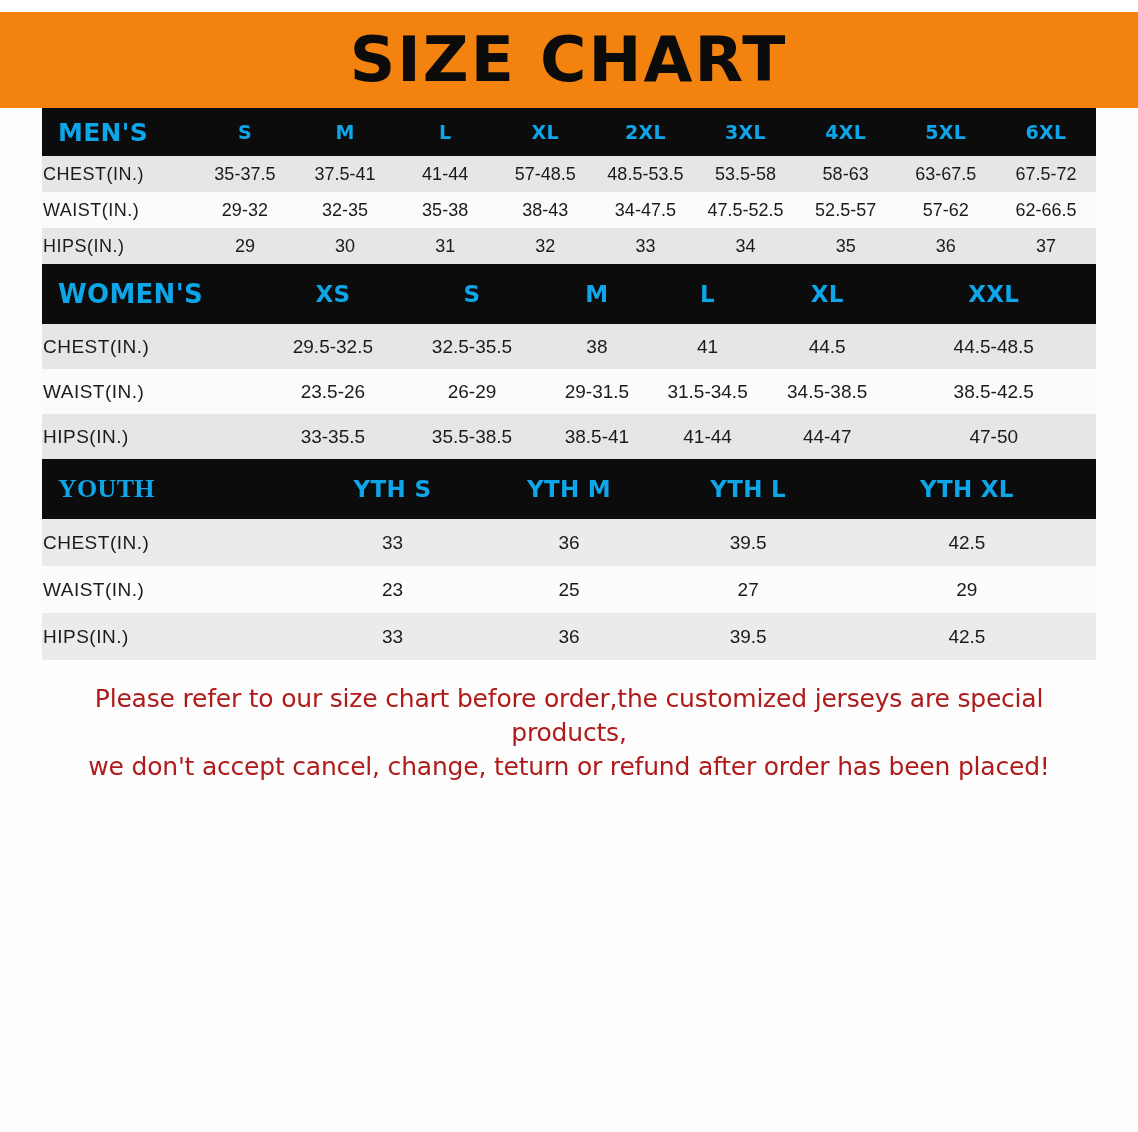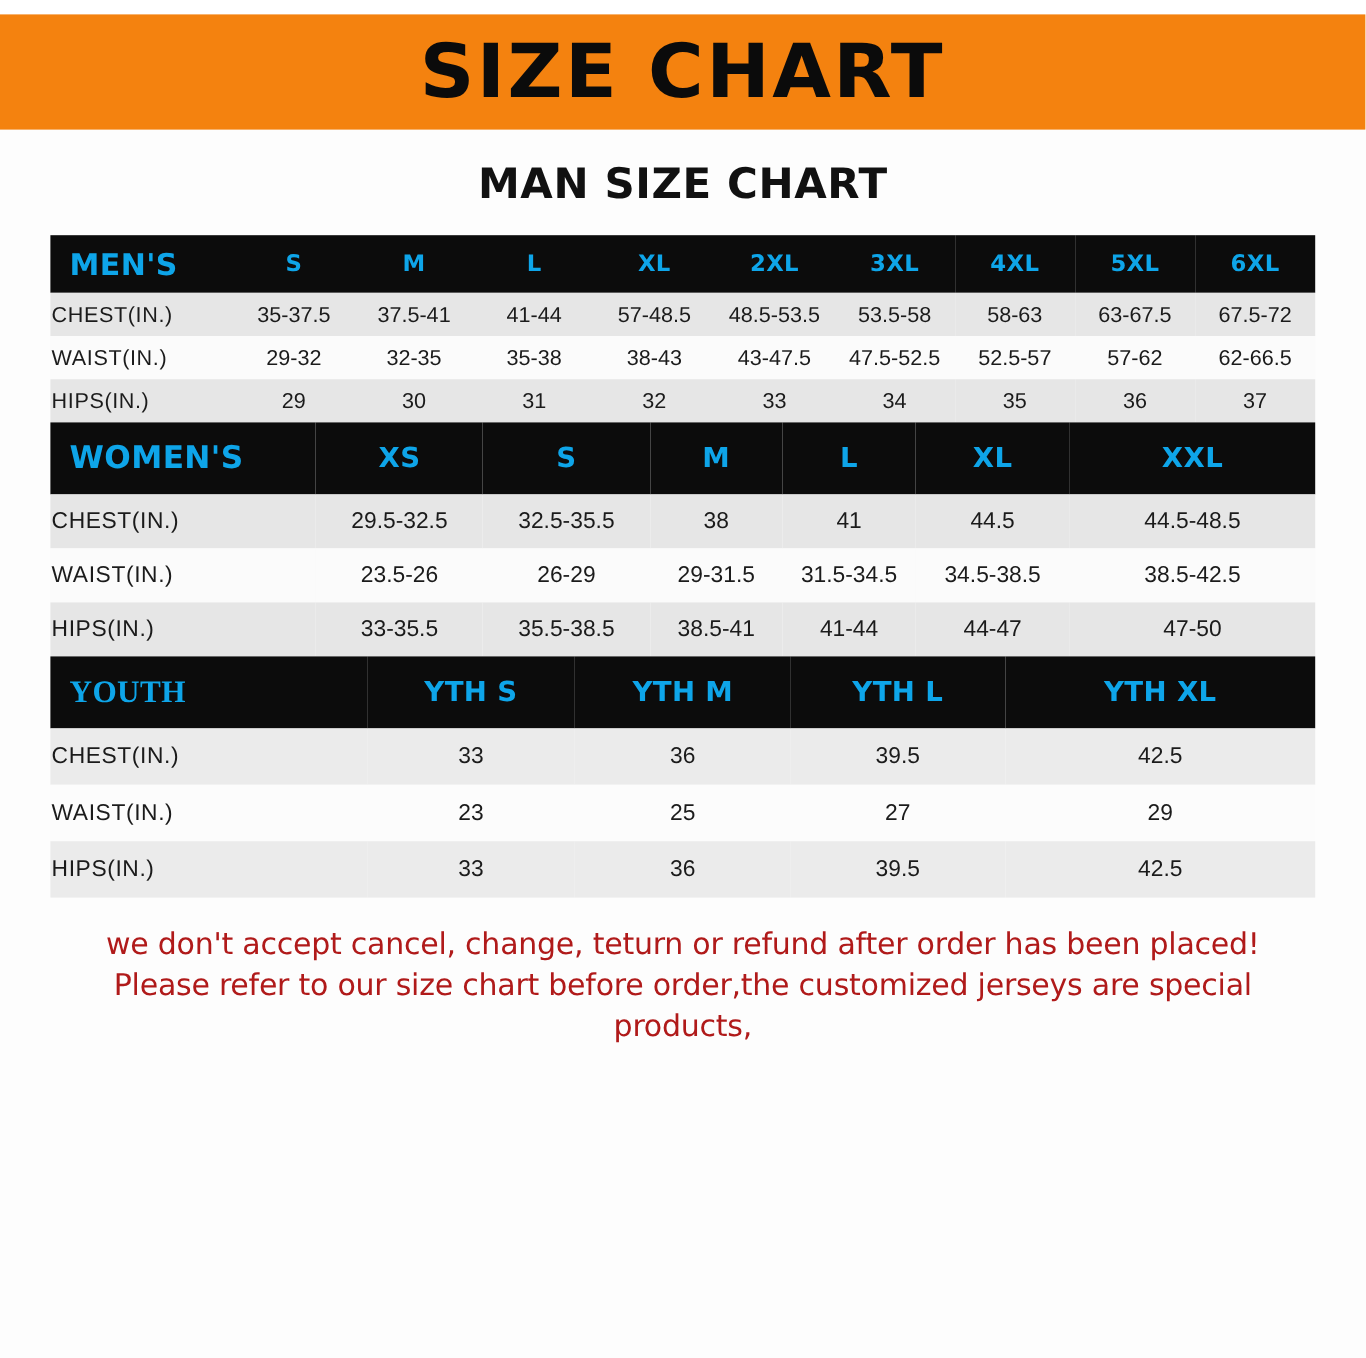--- a/index.html
+++ b/index.html
@@ -131,21 +131,20 @@
 </style>
 </head>
 <body>
 
 <div class="page">
 
   <div class="banner">
     <div class="banner-title">SIZE CHART</div>
   </div>
 
-  <div class="section-title mst">MAN SIZE CHART</div>
   <div class="table-wrap">
     <table id="men-table">
       <colgroup>
         <col style="width:14.5%">
         <col style="width:9.5%">
           <col style="width:9.5%">
           <col style="width:9.5%">
         <col style="width:9.5%">
           <col style="width:9.5%">
           <col style="width:9.5%">
@@ -179,21 +178,21 @@
           <td>58-63</td>
           <td>63-67.5</td>
           <td>67.5-72</td>
         </tr>
         <tr>
           <td class="rowlabel">WAIST(IN.)</td>
           <td>29-32</td>
           <td>32-35</td>
           <td>35-38</td>
           <td>38-43</td>
-          <td>43-47.5</td>
+          <td>34-47.5</td>
           <td>47.5-52.5</td>
           <td>52.5-57</td>
           <td>57-62</td>
           <td>62-66.5</td>
         </tr>
         <tr>
           <td class="rowlabel">HIPS(IN.)</td>
           <td>29</td>
           <td>30</td>
           <td>31</td>
@@ -300,17 +299,17 @@
           <td>33</td>
           <td>36</td>
           <td>39.5</td>
           <td>42.5</td>
         </tr>
       </tbody>
     </table>
   </div>
 
   <div class="note">
+    <span class="note-line">Please refer to our size chart before order,the customized jerseys are special products,</span>
     <span class="note-line">we don't accept cancel, change, teturn or refund after order has been placed!</span>
-    <span class="note-line">Please refer to our size chart before order,the customized jerseys are special products,</span>
   </div>
 
 </div>
 
 </body></html>

